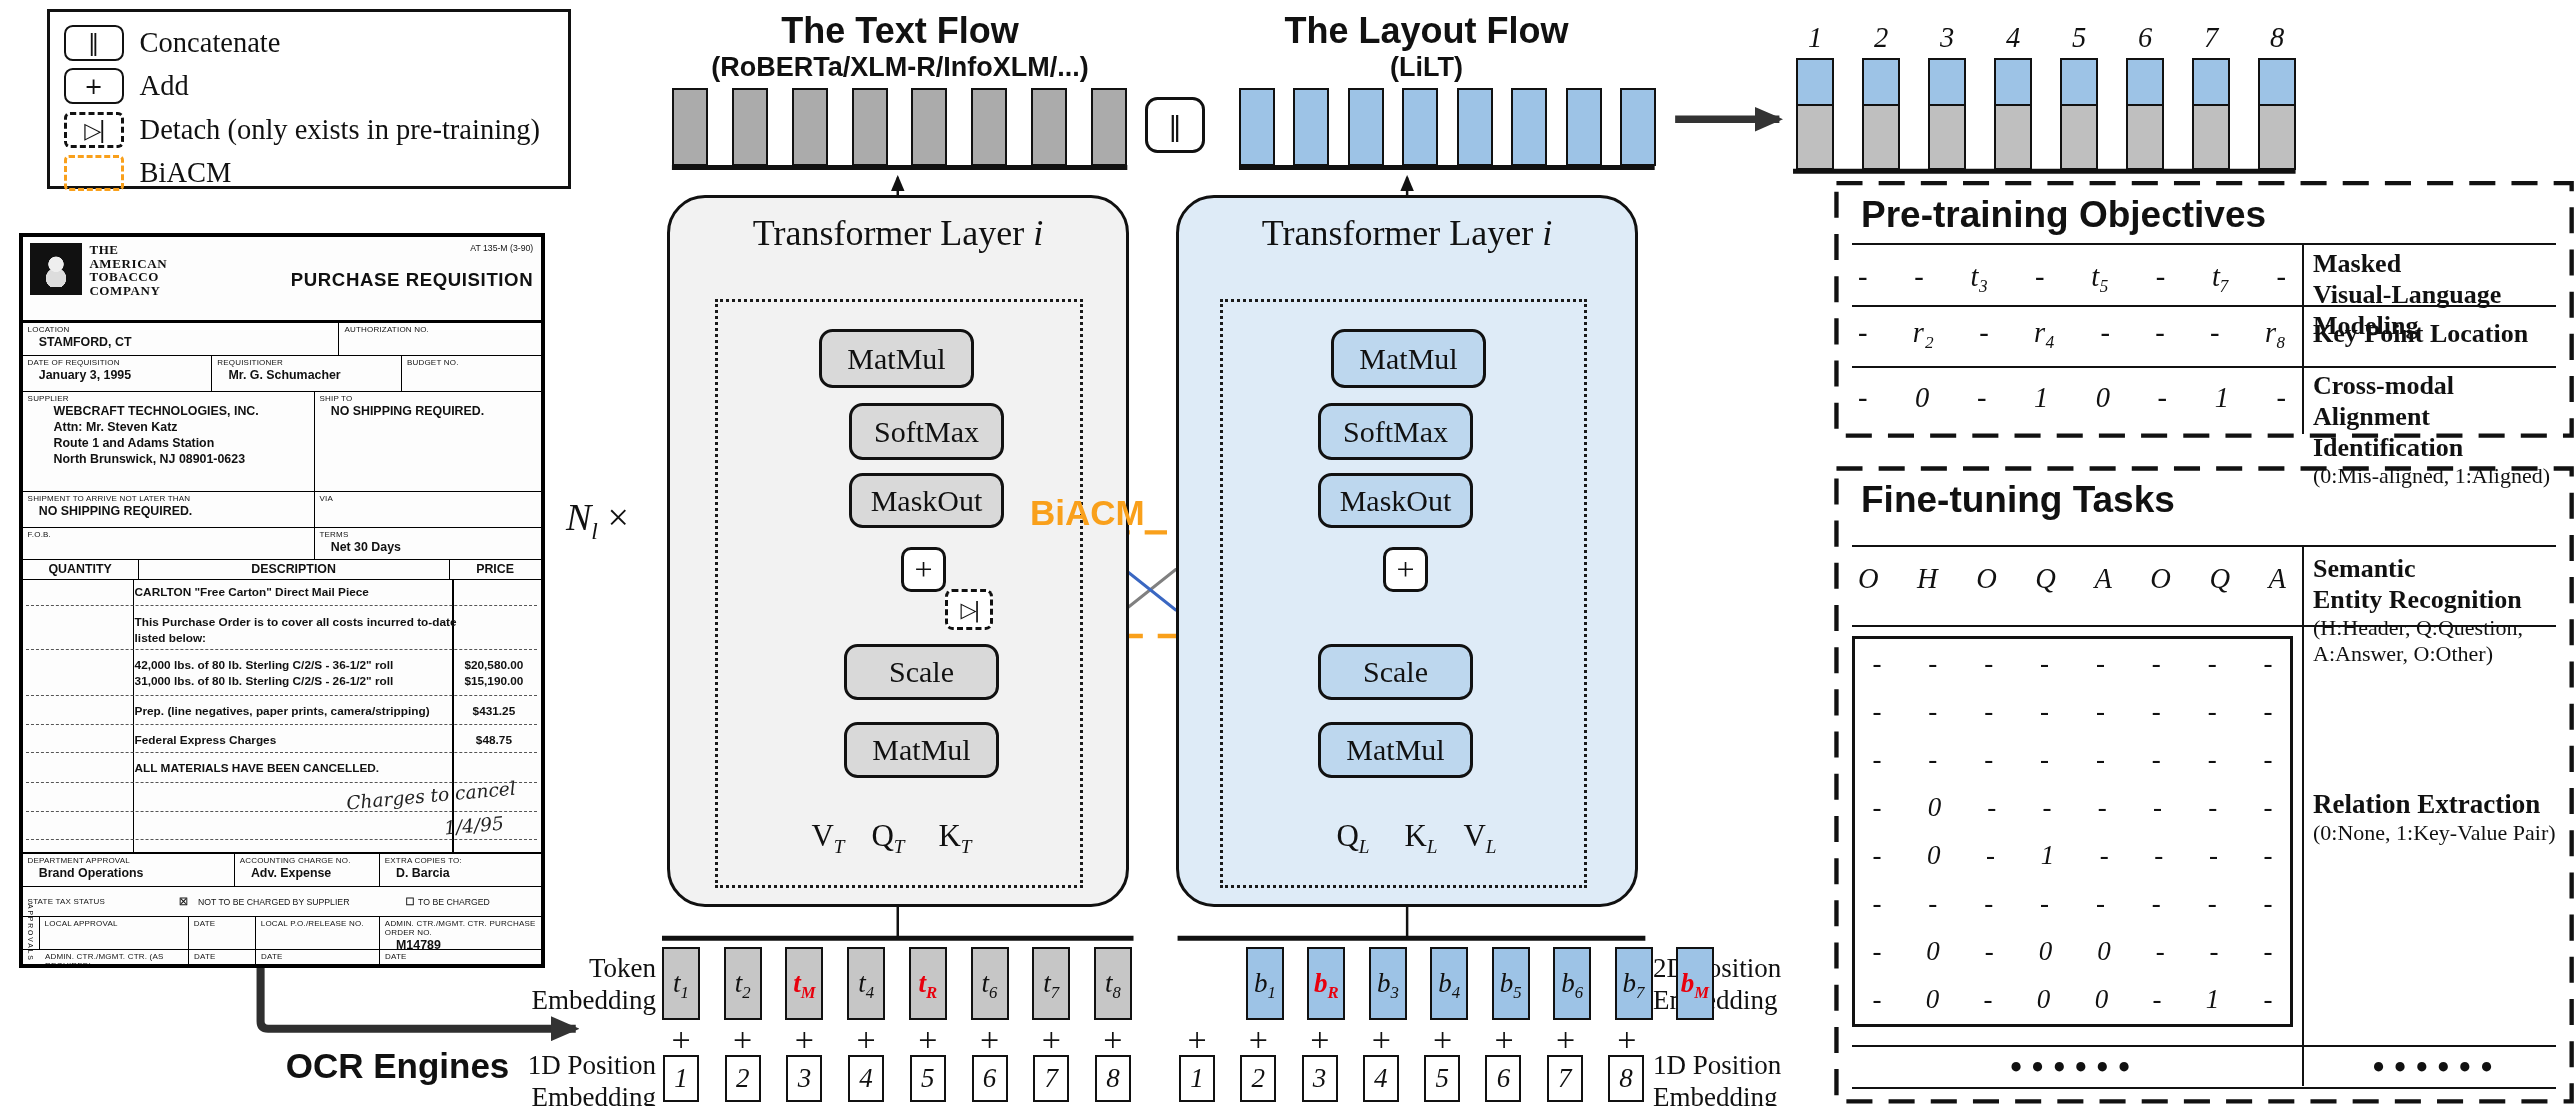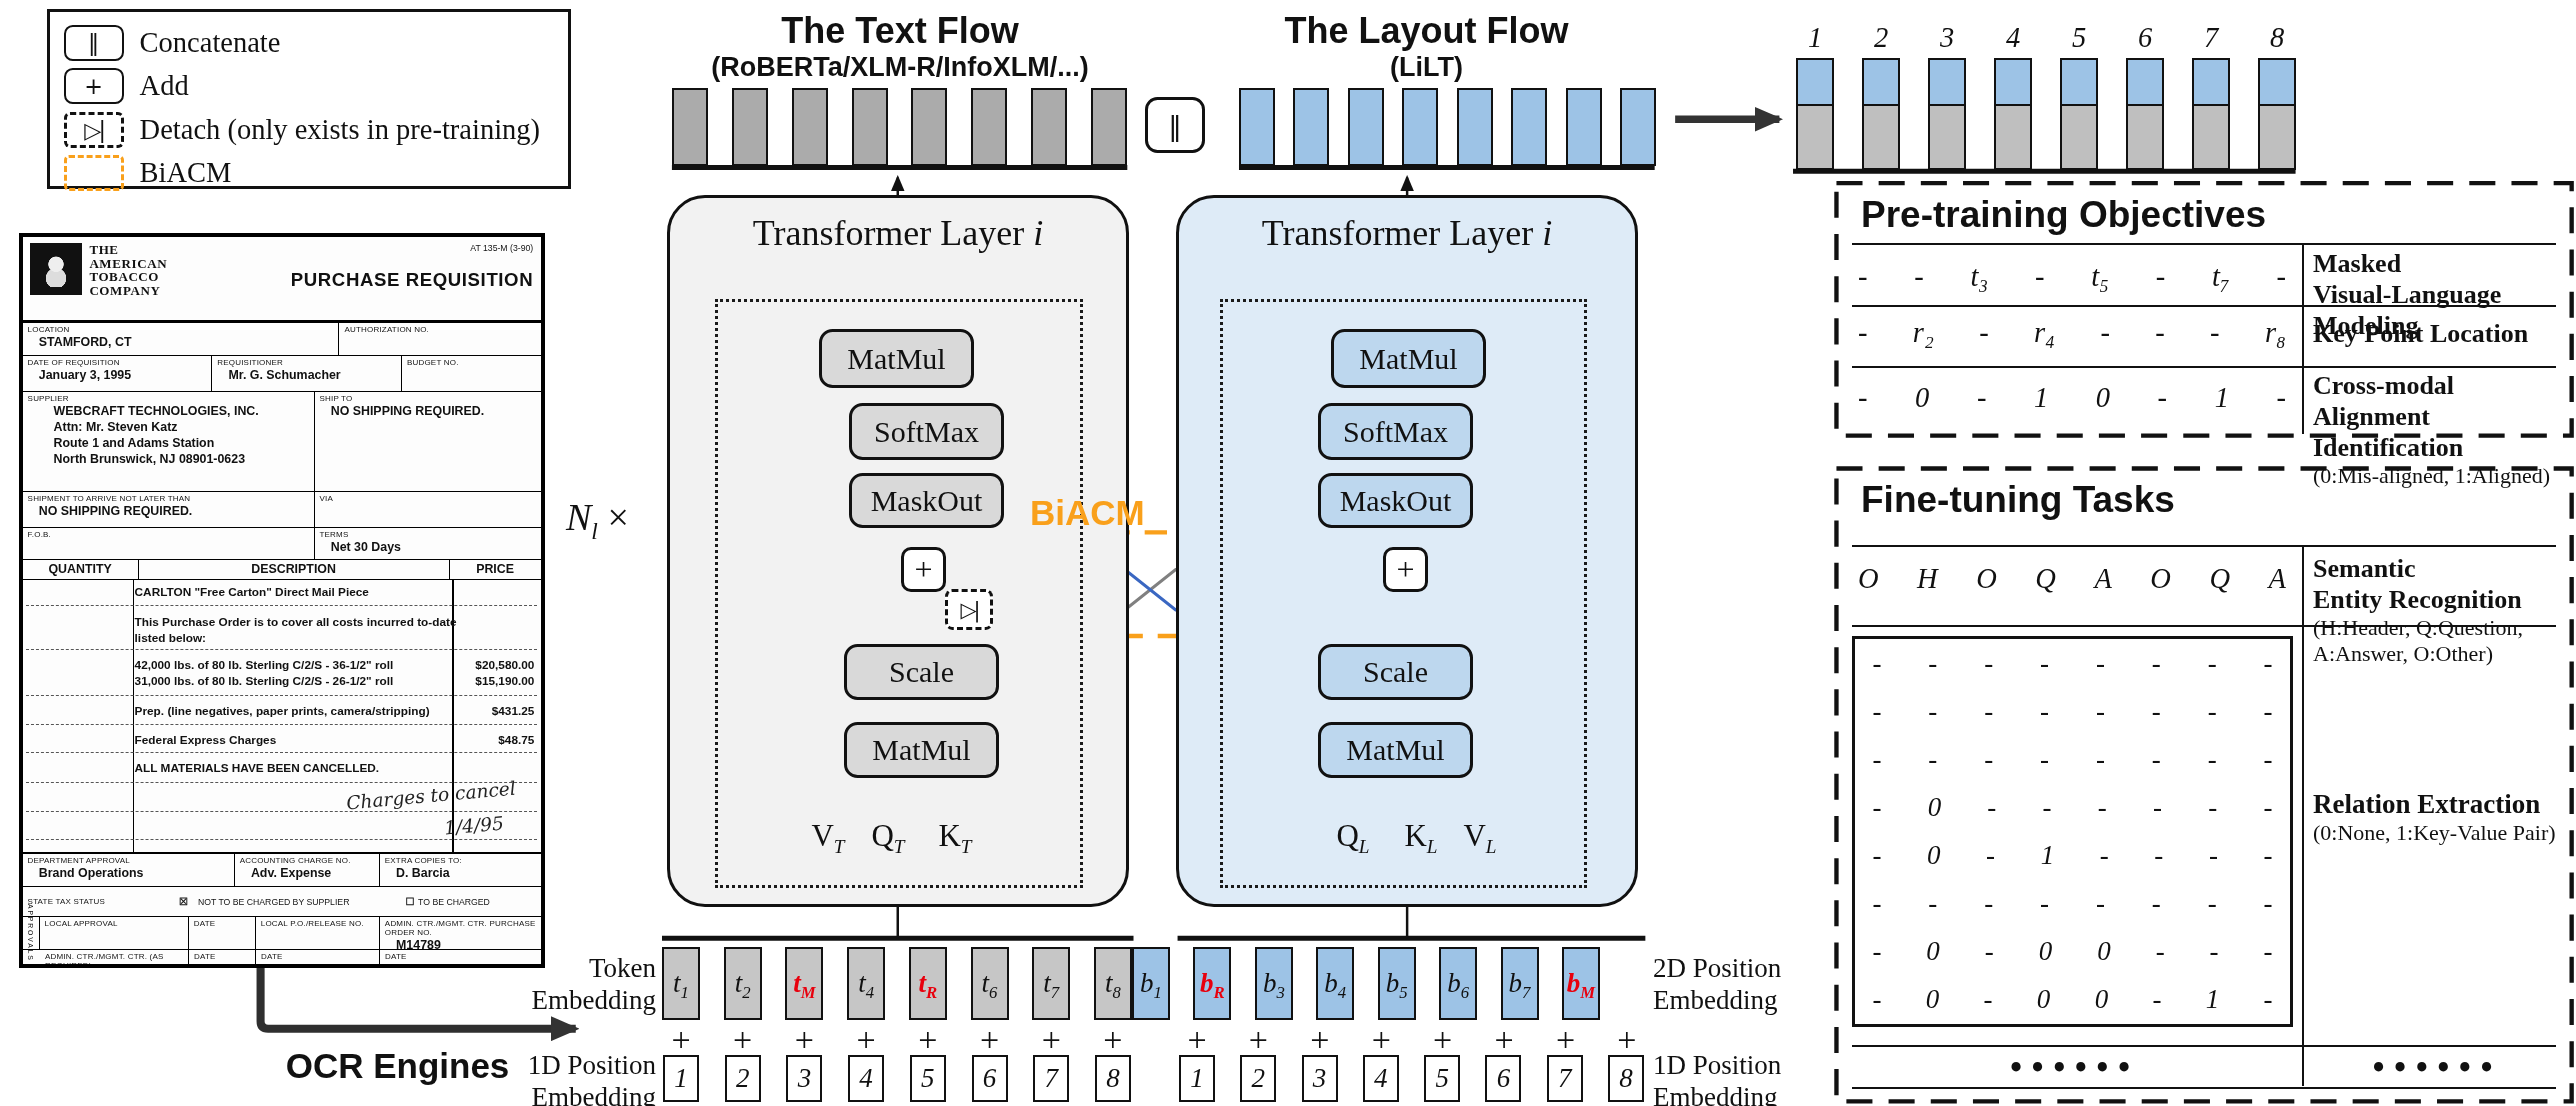--- a/index.html
+++ b/index.html
@@ -84,21 +84,21 @@
   .dcell{border-right:1.2px solid #000;padding:1.9px 5px;overflow:hidden}
   .dcell:last-child{border-right:none}
   .dlab{display:block;font:400 8px "Liberation Sans";letter-spacing:0.2px}
   .dval{display:block;font:bold 12.4px "Liberation Sans";margin:1.2px 0 1.2px 11.2px;white-space:nowrap}
   .dvallines div{font:bold 12.4px "Liberation Sans";margin-left:26px;line-height:16px;white-space:nowrap}
   .dithead{display:flex;border-bottom:1.9px solid #000;font:bold 12.4px "Liberation Sans";text-align:center}
   .ditbody{position:relative;height:272px}
   .colsep{position:absolute;top:0;bottom:0;width:1.2px;background:#000}
   .ditrow{position:absolute;left:112px;right:6.2px;display:flex;justify-content:space-between;
           font:bold 11.8px "Liberation Sans";white-space:nowrap}
-  .ditrow .pr{width:81px;text-align:right}
+  .ditrow .pr{width:81px;text-align:center}
   .dashline{position:absolute;left:3.7px;right:3.7px;border-top:1.2px dashed #555}
   .hand{position:absolute;font:italic 18.6px "DejaVu Serif",serif;transform:rotate(-5deg);color:#222}
   .dtax{display:flex;align-items:center;border-bottom:1.9px solid #000;padding:1.2px 5px;font:400 8.7px "Liberation Sans"}
   .dtax b{font-size:10px}
   .appr{display:flex;border-bottom:1.2px solid #000}
   .apprv{width:16px;border-right:1.2px solid #000;display:flex;align-items:center;justify-content:center;
          font:400 6.8px "Liberation Sans";writing-mode:vertical-lr;letter-spacing:1.9px}
 </style>
 </head>
 <body>
@@ -536,21 +536,21 @@
   <div class="pbox">1</div>
       <div class="pbox">2</div>
       <div class="pbox">3</div>
       <div class="pbox">4</div>
       <div class="pbox">5</div>
       <div class="pbox">6</div>
       <div class="pbox">7</div>
       <div class="pbox">8</div>
     </div>
 
-  <div class="abs erow" style="left:1132px;top:947px;width:468px">
+  <div class="abs erow" style="left:1246px;top:947px;width:468px">
 
   <div class="ebox blue">
         <span><i>b</i><sub>1</sub></span>
       </div>
       <div class="ebox blue">
         <span class="red"><i>b</i><sub>R</sub></span>
       </div>
       <div class="ebox blue">
         <span><i>b</i><sub>3</sub></span>
       </div>

